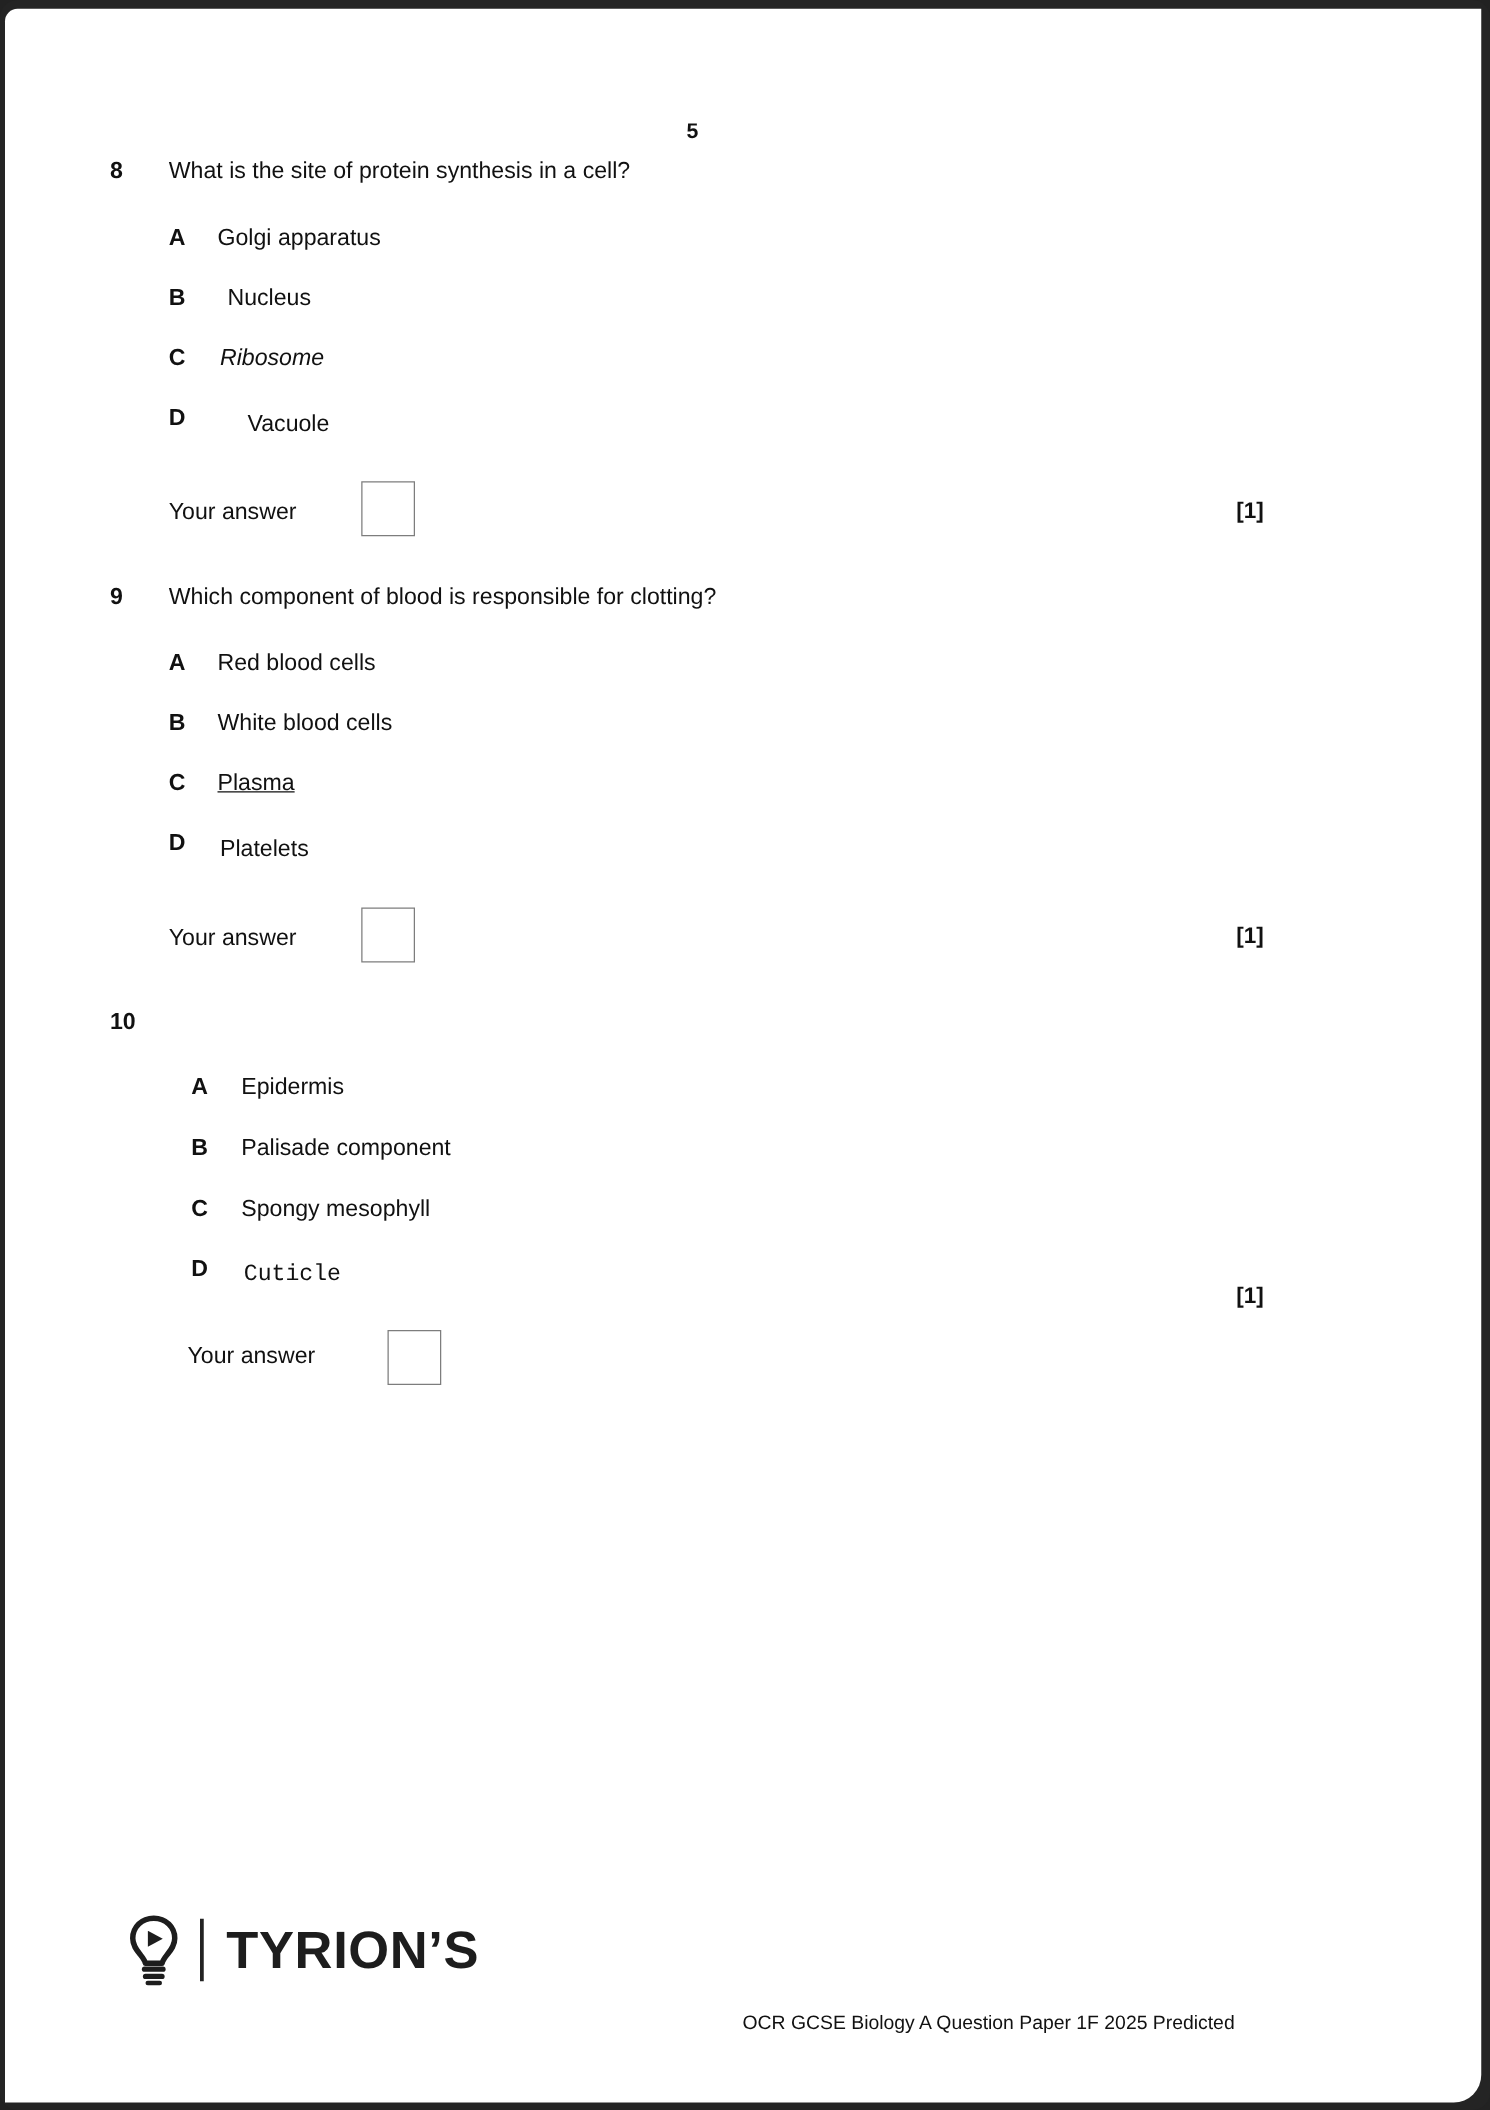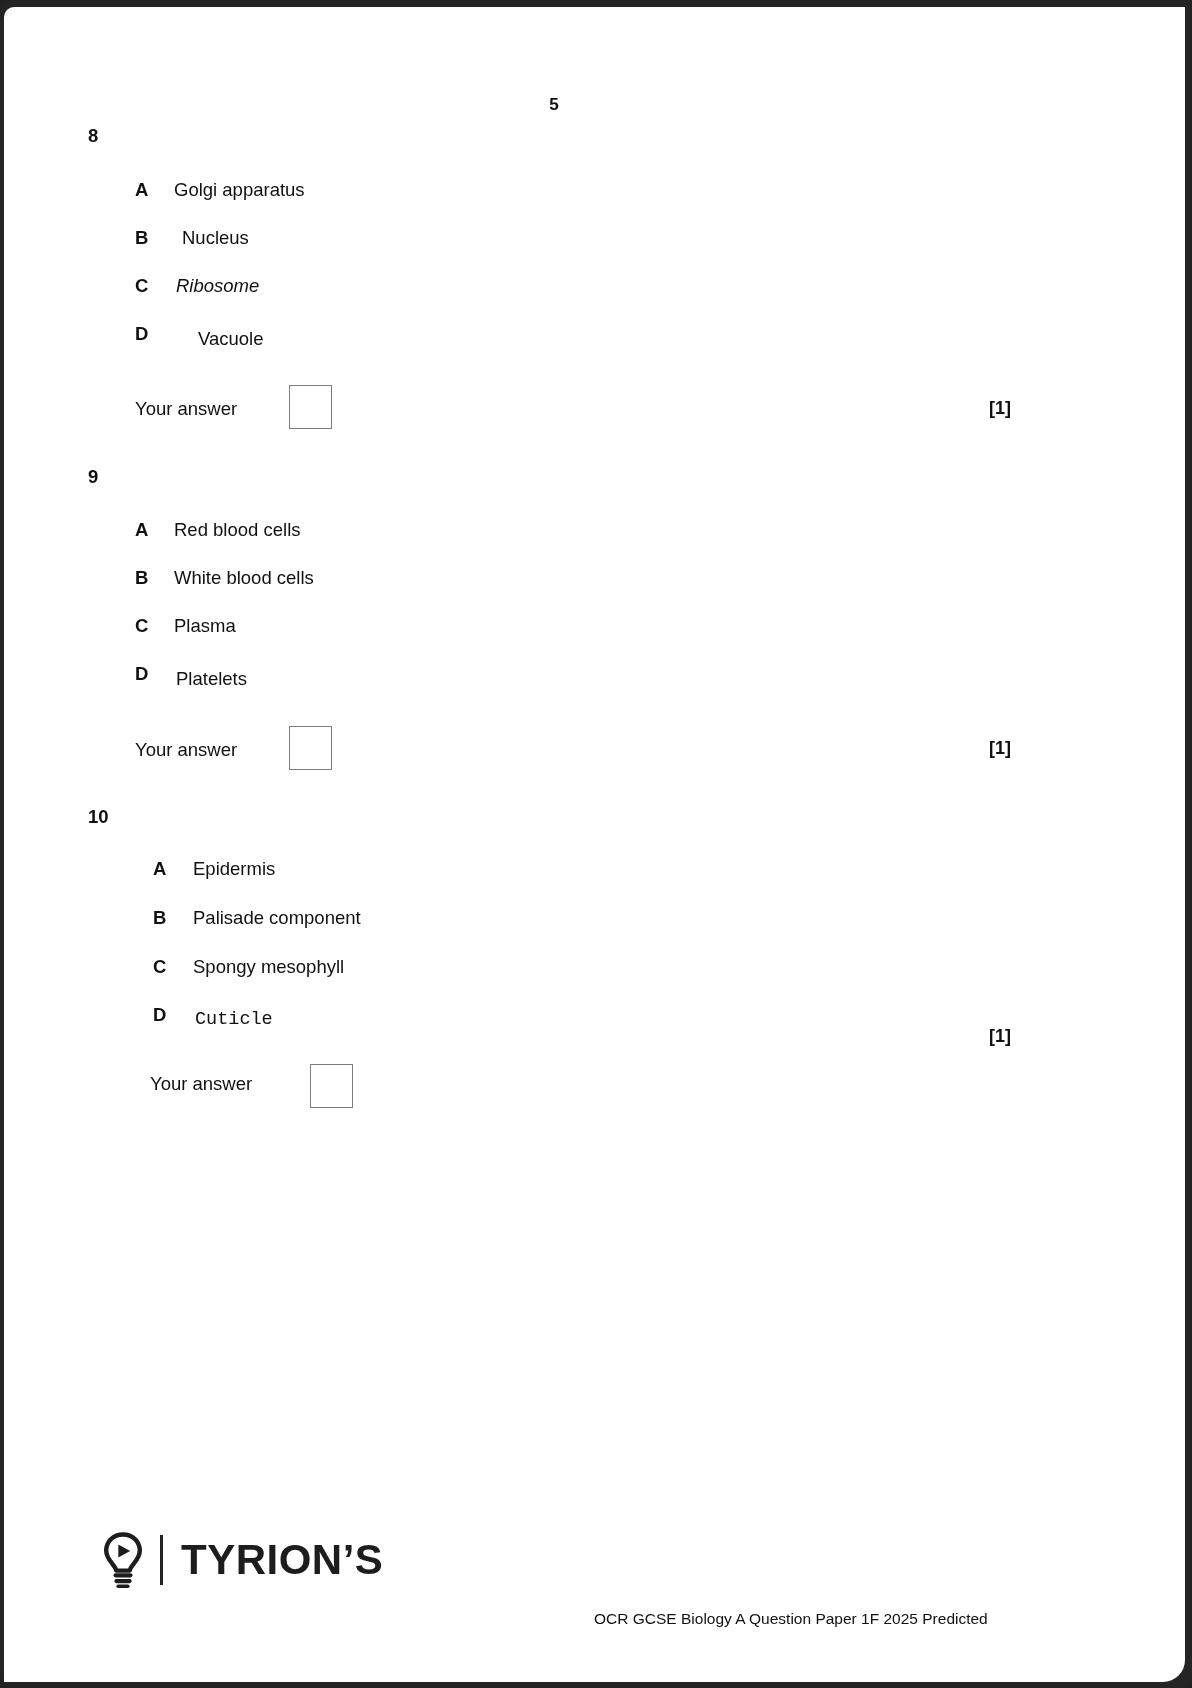--- a/index.html
+++ b/index.html
@@ -150,20 +150,21 @@
 <body>
 
 <div id="page-frame">
   <div id="paper">
 
     <div class="page-number">5</div>
 
     <div class="question" style="top:118px;">
       <div class="q-head">
         <span class="q-num" style="left:84px; top:0;">8</span>
+        <span class="q-text" style="top:0;">What is the site of protein synthesis in a cell?</span>
       </div>
 
       <div class="option" style="top:54px; left:0;">
         <span class="opt-letter" style="left:131px;">A</span>
         <span class="opt-text" style="left:170px;">Golgi apparatus</span>
       </div>
 
       <div class="option" style="top:102px; left:0;">
         <span class="opt-letter" style="left:131px;">B</span>
         <span class="opt-text" style="left:178px;">Nucleus</span>
@@ -183,35 +184,36 @@
         <span class="answer-label" style="left:131px; top:4px;">Your answer</span>
         <span class="answer-box" style="left:285px; top:-9px; width:41px; height:42px;"></span>
       </div>
 
       <span class="mark" style="left:985px; top:273px;">[1]</span>
     </div>
 
     <div class="question" style="top:459px;">
       <div class="q-head">
         <span class="q-num" style="left:84px; top:0;">9</span>
+        <span class="q-text" style="top:0;">Which component of blood is responsible for clotting?</span>
       </div>
 
       <div class="option" style="top:53px; left:0;">
         <span class="opt-letter" style="left:131px;">A</span>
         <span class="opt-text" style="left:170px;">Red blood cells</span>
       </div>
 
       <div class="option" style="top:101px; left:0;">
         <span class="opt-letter" style="left:131px;">B</span>
         <span class="opt-text" style="left:170px;text-align:right;">White blood cells</span>
       </div>
 
       <div class="option" style="top:149px; left:0;">
         <span class="opt-letter" style="left:131px;">C</span>
-        <span class="opt-text" style="left:170px;">Plasma</span>
+        <span class="opt-text" style="left:170px;text-decoration:underline;">Plasma</span>
       </div>
 
       <div class="option" style="top:202px; left:0;">
         <span class="opt-letter" style="left:131px; top:-5px;">D</span>
         <span class="opt-text" style="left:172px;">Platelets</span>
       </div>
 
       <div class="answer-row" style="top:269px; left:0;">
         <span class="answer-label" style="left:131px; top:4px;">Your answer</span>
         <span class="answer-box" style="left:285px; top:-9px; width:41px; height:42px;"></span>

